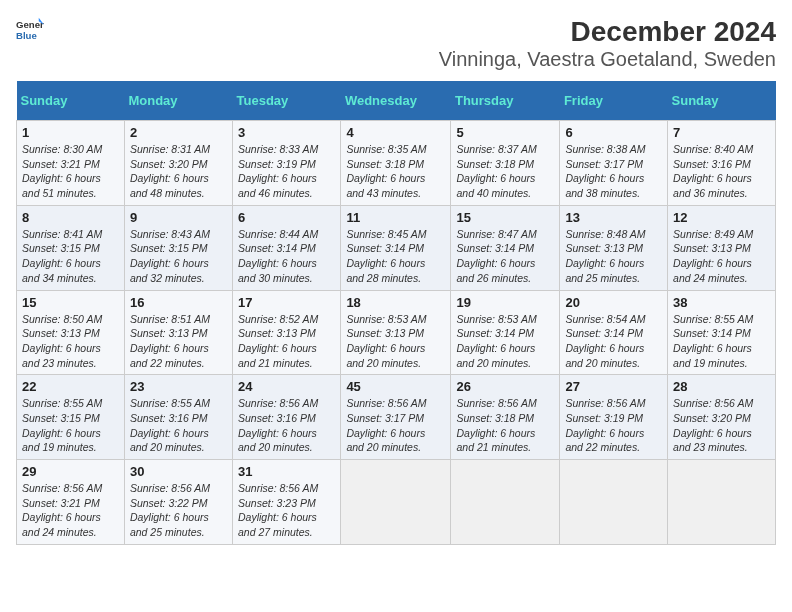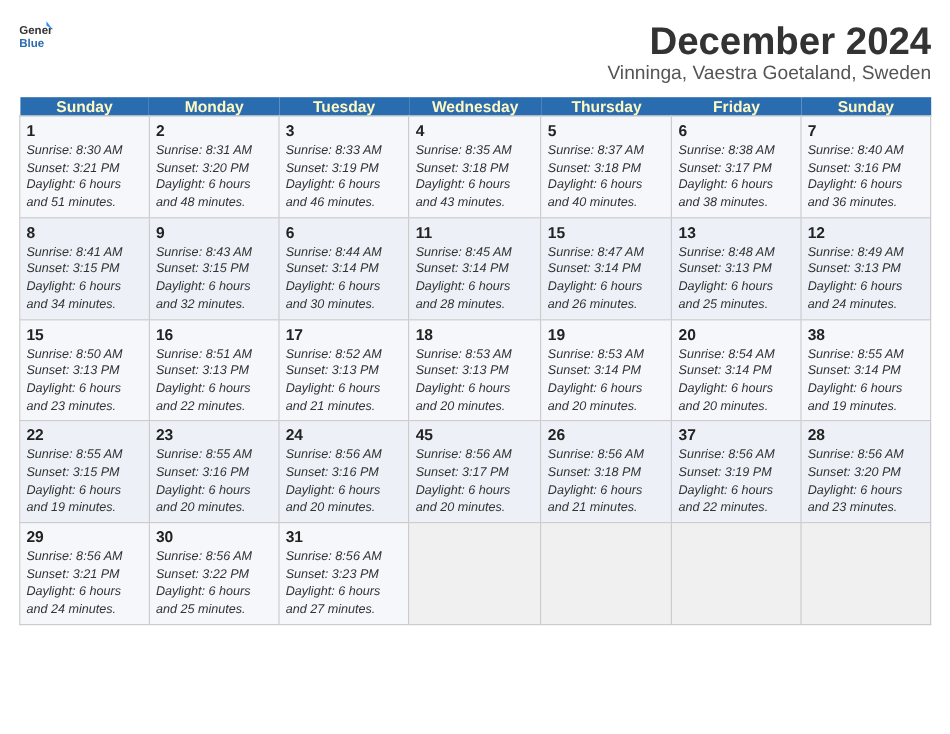--- a/index.html
+++ b/index.html
@@ -22,38 +22,38 @@
       gap: 4px;
     }
     .logo-icon {
       width: 28px;
       height: 28px;
     }
     .title-area {
       text-align: right;
     }
     .main-title {
-      font-size: 32px;
+      font-size: 28px;
       font-weight: bold;
       color: #333;
     }
     .subtitle {
-      font-size: 16px;
+      font-size: 20px;
       color: #555;
     }
     table {
       width: 100%;
       border-collapse: collapse;
       font-size: 11px;
     }
     thead tr th {
       background-color: #2a6cb0;
-      color: #fef9c3;
-      padding: 0 4px;
-      text-align: center;
+      color: #5eead4;
+      padding: 12px 4px;
+      text-align: left;
       font-size: 13px;
       font-weight: bold;
     }
     tbody tr td {
       border: 1px solid #ccc;
       padding: 4px 5px;
       vertical-align: top;
       width: 113px;
       min-height: 70px;
       background: #fff;
@@ -137,21 +137,21 @@
         <td><span class="day-num">19</span><span class="day-info">Sunrise: 8:53 AM<br>Sunset: 3:14 PM<br>Daylight: 6 hours and 20 minutes.</span></td>
         <td><span class="day-num">20</span><span class="day-info">Sunrise: 8:54 AM<br>Sunset: 3:14 PM<br>Daylight: 6 hours and 20 minutes.</span></td>
         <td><span class="day-num">38</span><span class="day-info">Sunrise: 8:55 AM<br>Sunset: 3:14 PM<br>Daylight: 6 hours and 19 minutes.</span></td>
       </tr>
       <tr>
         <td><span class="day-num">22</span><span class="day-info">Sunrise: 8:55 AM<br>Sunset: 3:15 PM<br>Daylight: 6 hours and 19 minutes.</span></td>
         <td><span class="day-num">23</span><span class="day-info">Sunrise: 8:55 AM<br>Sunset: 3:16 PM<br>Daylight: 6 hours and 20 minutes.</span></td>
         <td><span class="day-num">24</span><span class="day-info">Sunrise: 8:56 AM<br>Sunset: 3:16 PM<br>Daylight: 6 hours and 20 minutes.</span></td>
         <td><span class="day-num">45</span><span class="day-info">Sunrise: 8:56 AM<br>Sunset: 3:17 PM<br>Daylight: 6 hours and 20 minutes.</span></td>
         <td><span class="day-num">26</span><span class="day-info">Sunrise: 8:56 AM<br>Sunset: 3:18 PM<br>Daylight: 6 hours and 21 minutes.</span></td>
-        <td><span class="day-num">37</span><span class="day-info">Sunrise: 8:56 AM<br>Sunset: 3:19 PM<br>Daylight: 6 hours and 22 minutes.</span></td>
+        <td><span class="day-num">27</span><span class="day-info">Sunrise: 8:56 AM<br>Sunset: 3:19 PM<br>Daylight: 6 hours and 22 minutes.</span></td>
         <td><span class="day-num">28</span><span class="day-info">Sunrise: 8:56 AM<br>Sunset: 3:20 PM<br>Daylight: 6 hours and 23 minutes.</span></td>
       </tr>
       <tr>
         <td><span class="day-num">29</span><span class="day-info">Sunrise: 8:56 AM<br>Sunset: 3:21 PM<br>Daylight: 6 hours and 24 minutes.</span></td>
         <td><span class="day-num">30</span><span class="day-info">Sunrise: 8:56 AM<br>Sunset: 3:22 PM<br>Daylight: 6 hours and 25 minutes.</span></td>
         <td><span class="day-num">31</span><span class="day-info">Sunrise: 8:56 AM<br>Sunset: 3:23 PM<br>Daylight: 6 hours and 27 minutes.</span></td>
         <td class="empty"></td>
         <td class="empty"></td>
         <td class="empty"></td>
         <td class="empty"></td>

